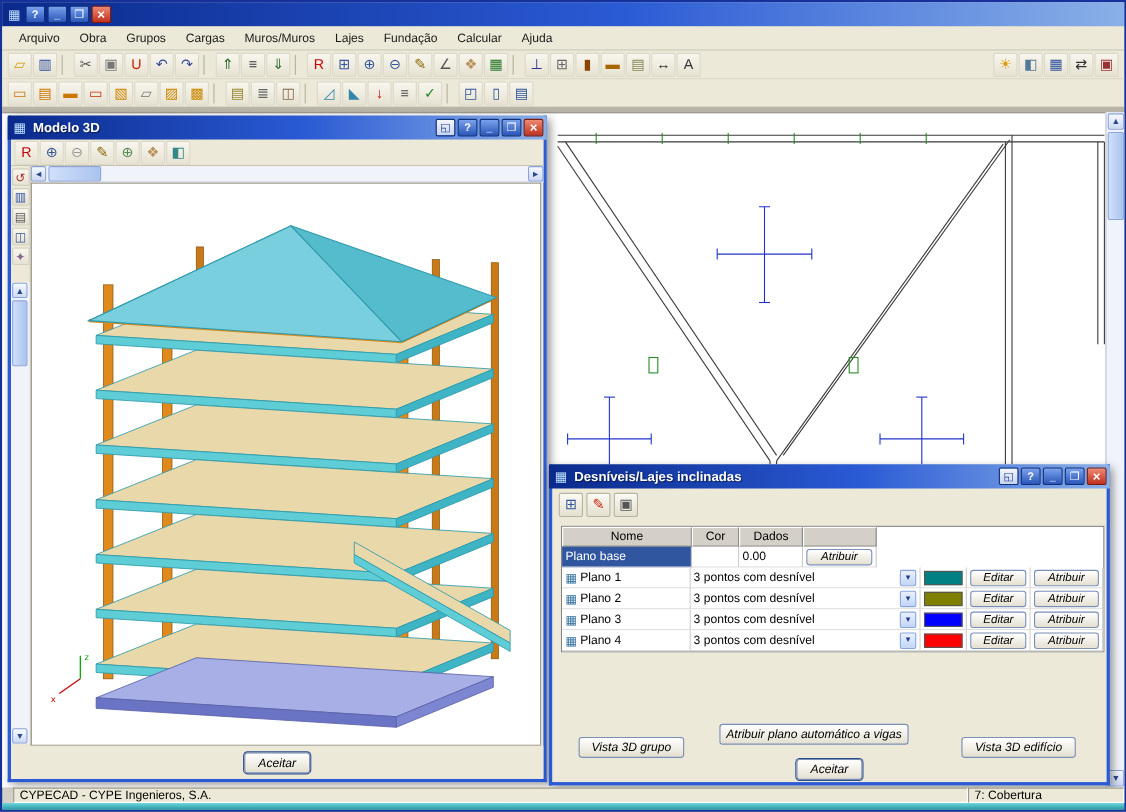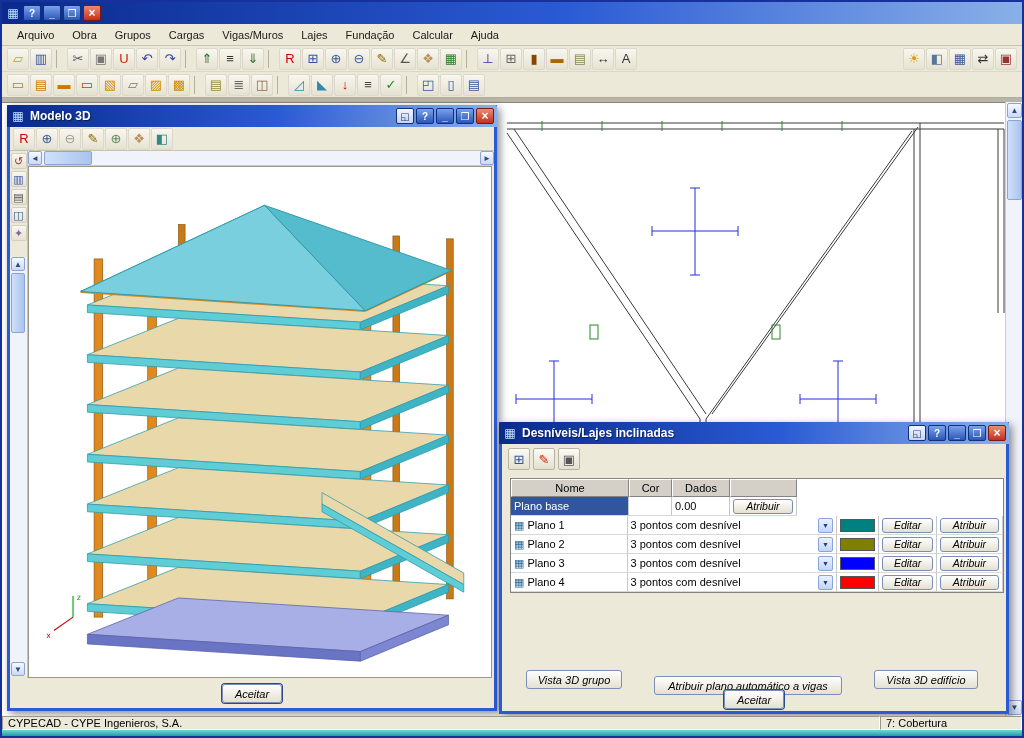--- a/index.html
+++ b/index.html
@@ -82,28 +82,28 @@
   .row-icon { font-size:11px; color:#2a6a9a; margin-right:3px; }
   .combo { display:flex; align-items:center; width:100%; height:100%; }
   .combo .cval { flex:1; overflow:hidden; white-space:nowrap; }
   .cmb-btn { width:15px; height:15px; flex:0 0 auto; background:linear-gradient(#eaf1fe,#c2d5f6);
     border:1px solid #86a4e0; border-radius:2px; color:#1c3c8c; font-size:7px; display:flex; align-items:center; justify-content:center; }
   .swatch { width:100%; height:13px; border:1px solid #555; }
   .xbtn { background:linear-gradient(#ffffff,#e4e0d0); border:1px solid #7a8eb8; border-radius:3px;
     font-size:11px; display:flex; align-items:center; justify-content:center; color:#000;font-style:italic; }
   .sbtn { height:15px; font-size:10.5px; padding:0 4px; }
   .btn-vg  { position:absolute; left:24px;  top:226px; width:96px;  height:19px; }
-  .btn-apv { position:absolute; left:152px; top:232px; width:188px; height:19px; }
+  .btn-apv { position:absolute; left:152px; top:214px; width:172px; height:19px; }
   .btn-ve  { position:absolute; left:372px; top:226px; width:104px; height:19px; }
   .btn-ok  { position:absolute; left:50%; transform:translateX(-50%); top:246px; width:60px; height:19px;
     box-shadow:0 0 0 1px #2a4a8a; }
   #modelo3d .btn-ok { top:auto; bottom:5px; }
 
   
-  .statusbar { position:absolute; left:0; right:0; bottom:6px; height:14px; background:#ece9d8; display:flex; }
+  .statusbar { position:absolute; left:10px; right:0; bottom:6px; height:14px; background:#ece9d8; display:flex; }
   .status-cell { border:1px solid; border-color:#9a968a #fff #fff #9a968a; display:flex; align-items:center; padding:0 5px; font-size:11px; }
   .status-left { flex:1; }
   .status-right { width:142px; }
   .bottomstrip { position:absolute; left:0; right:0; bottom:0; height:6px; background:linear-gradient(#6fd6dc,#259aa4); }
 
   svg text { font-family:"DejaVu Sans",sans-serif; }
 </style>
 </head>
 <body>
 
@@ -115,21 +115,21 @@
     <span class="tb-btn" data-name="minimize-button">_</span>
     <span class="tb-btn" data-name="maximize-button">❐</span>
     <span class="tb-btn close" data-name="close-button">×</span>
   </div>
 
   <div class="menubar" data-name="menu-bar">
     <span class="menu-item" data-name="menu-arquivo">Arquivo</span>
       <span class="menu-item" data-name="menu-obra">Obra</span>
       <span class="menu-item" data-name="menu-grupos">Grupos</span>
       <span class="menu-item" data-name="menu-cargas">Cargas</span>
-      <span class="menu-item" data-name="menu-vigas-muros">Vigas/Muros</span>
+      <span class="menu-item" data-name="menu-vigas-muros">Muros/Muros</span>
       <span class="menu-item" data-name="menu-lajes">Lajes</span>
       <span class="menu-item" data-name="menu-fundacao">Fundação</span>
       <span class="menu-item" data-name="menu-calcular">Calcular</span>
       <span class="menu-item" data-name="menu-ajuda">Ajuda</span>
   </div>
 
   <div class="toolbar row1" data-name="toolbar-main">
     <span class="tool-btn" data-name="open-icon">
         <span class="glyph" style="color: rgb(215, 155, 0);">▱</span>
       </span>

